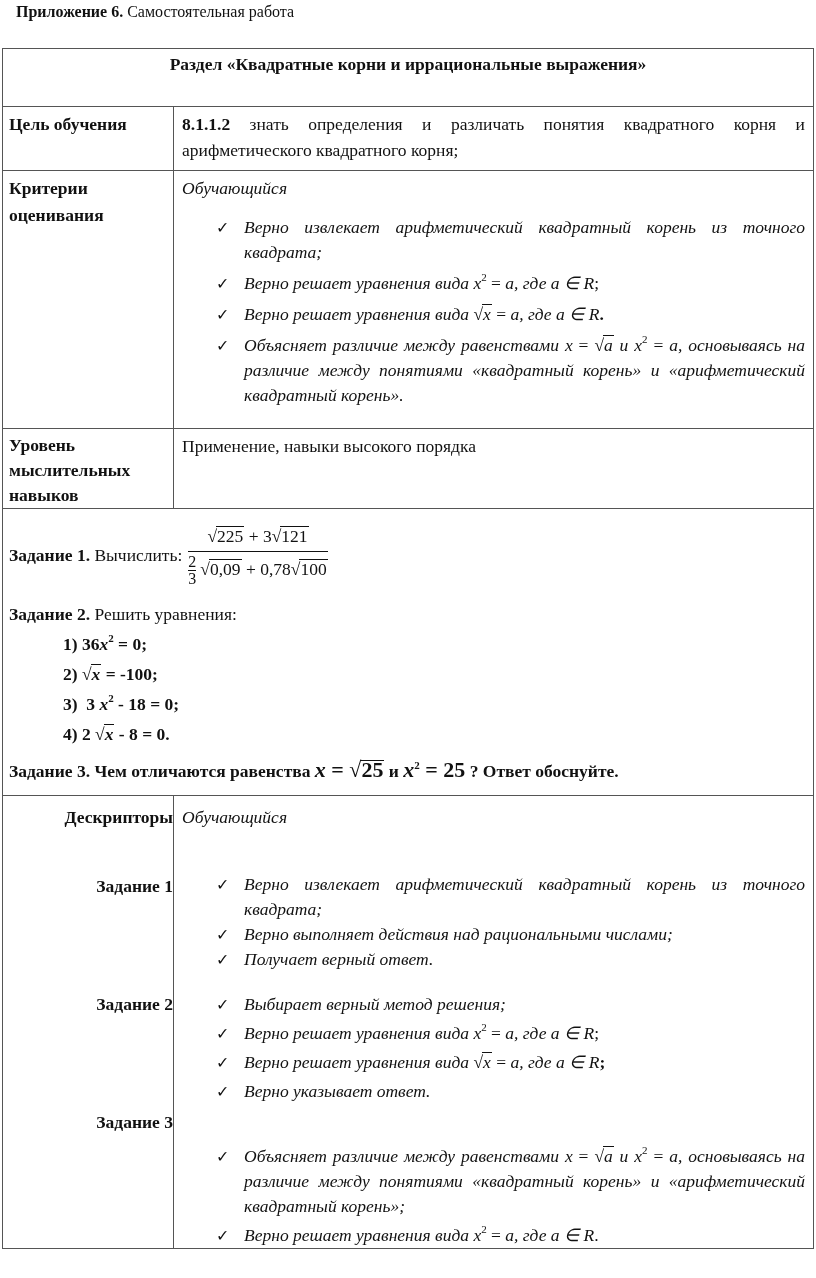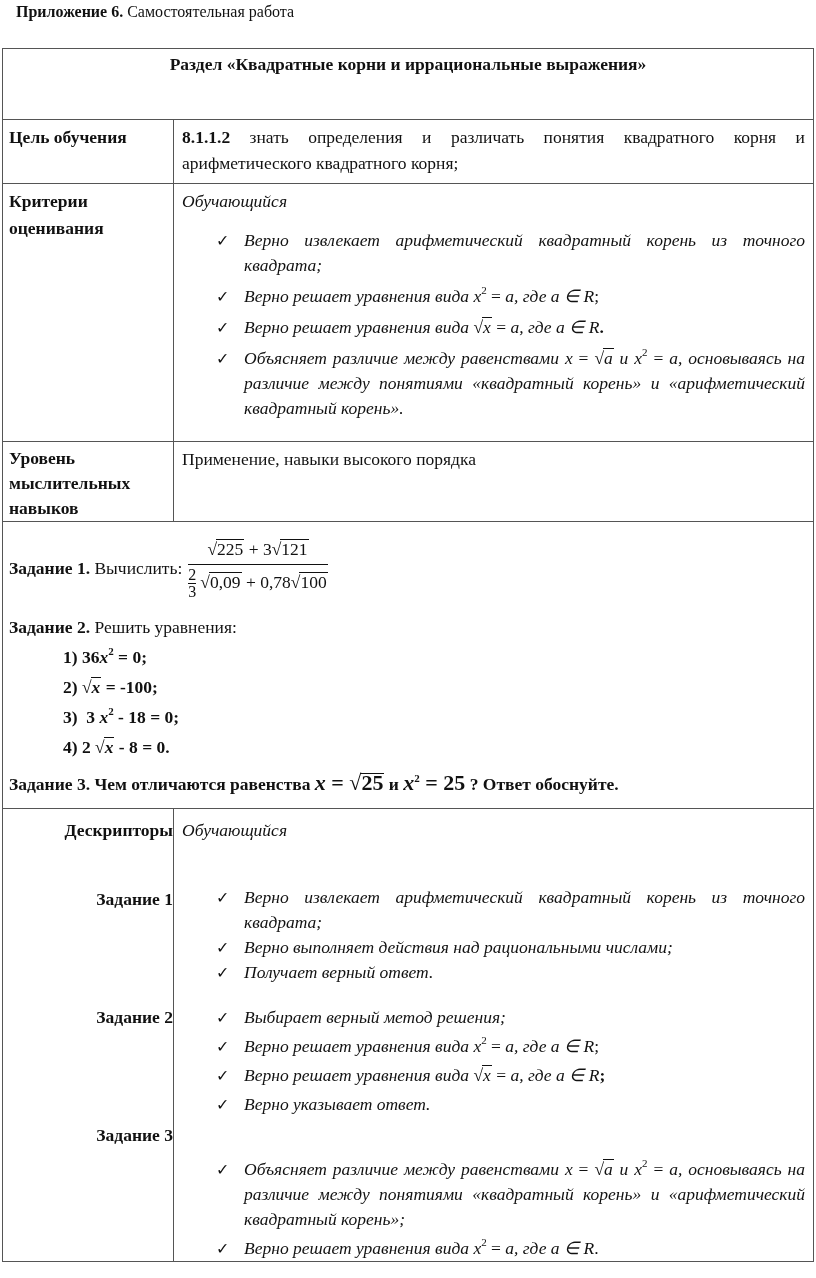--- a/index.html
+++ b/index.html
@@ -6,21 +6,21 @@
   body {
     width: 816px; height: 1278px; position: relative; overflow: hidden;
     font-family: "Liberation Serif", serif; color: #111; font-size: 17.5px;
   }
   .title { position: absolute; left: 16px; top: 3px; font-size: 16px; }
   .title b { font-weight: bold; }
   table.main {
     position: absolute; left: 2px; top: 48px; width: 812px;
     border-collapse: collapse; table-layout: fixed;
   }
-  table.main td { border: 1.4px solid #555; vertical-align: top; padding: 17px; }
+  table.main td { border: 1.4px solid #555; vertical-align: top; padding: 4px; }
   .col-l { width: 171px; }
   .hdr { height: 48px; text-align: center; font-weight: bold; padding-top: 5px !important; font-size: 17.5px; }
   .lbl { font-weight: bold; padding: 4px 0 0 6px !important; line-height: 27px; }
   .cell { padding: 2px 8px 0 8px !important; line-height: 26px; text-align: justify; }
   .it { font-style: italic; }
   ul.chk { list-style: none; margin: 0; padding: 0 0 0 34px; }
   ul.chk li { position: relative; padding-left: 28px; text-align: justify; line-height: 25px; }
   ul.chk li .ck { position: absolute; left: 0; top: 0; font-style: normal; font-size: 16px; }
   .m { font-family: "Liberation Serif", serif; font-style: italic; white-space: nowrap; }
   .mu { font-style: normal; }

